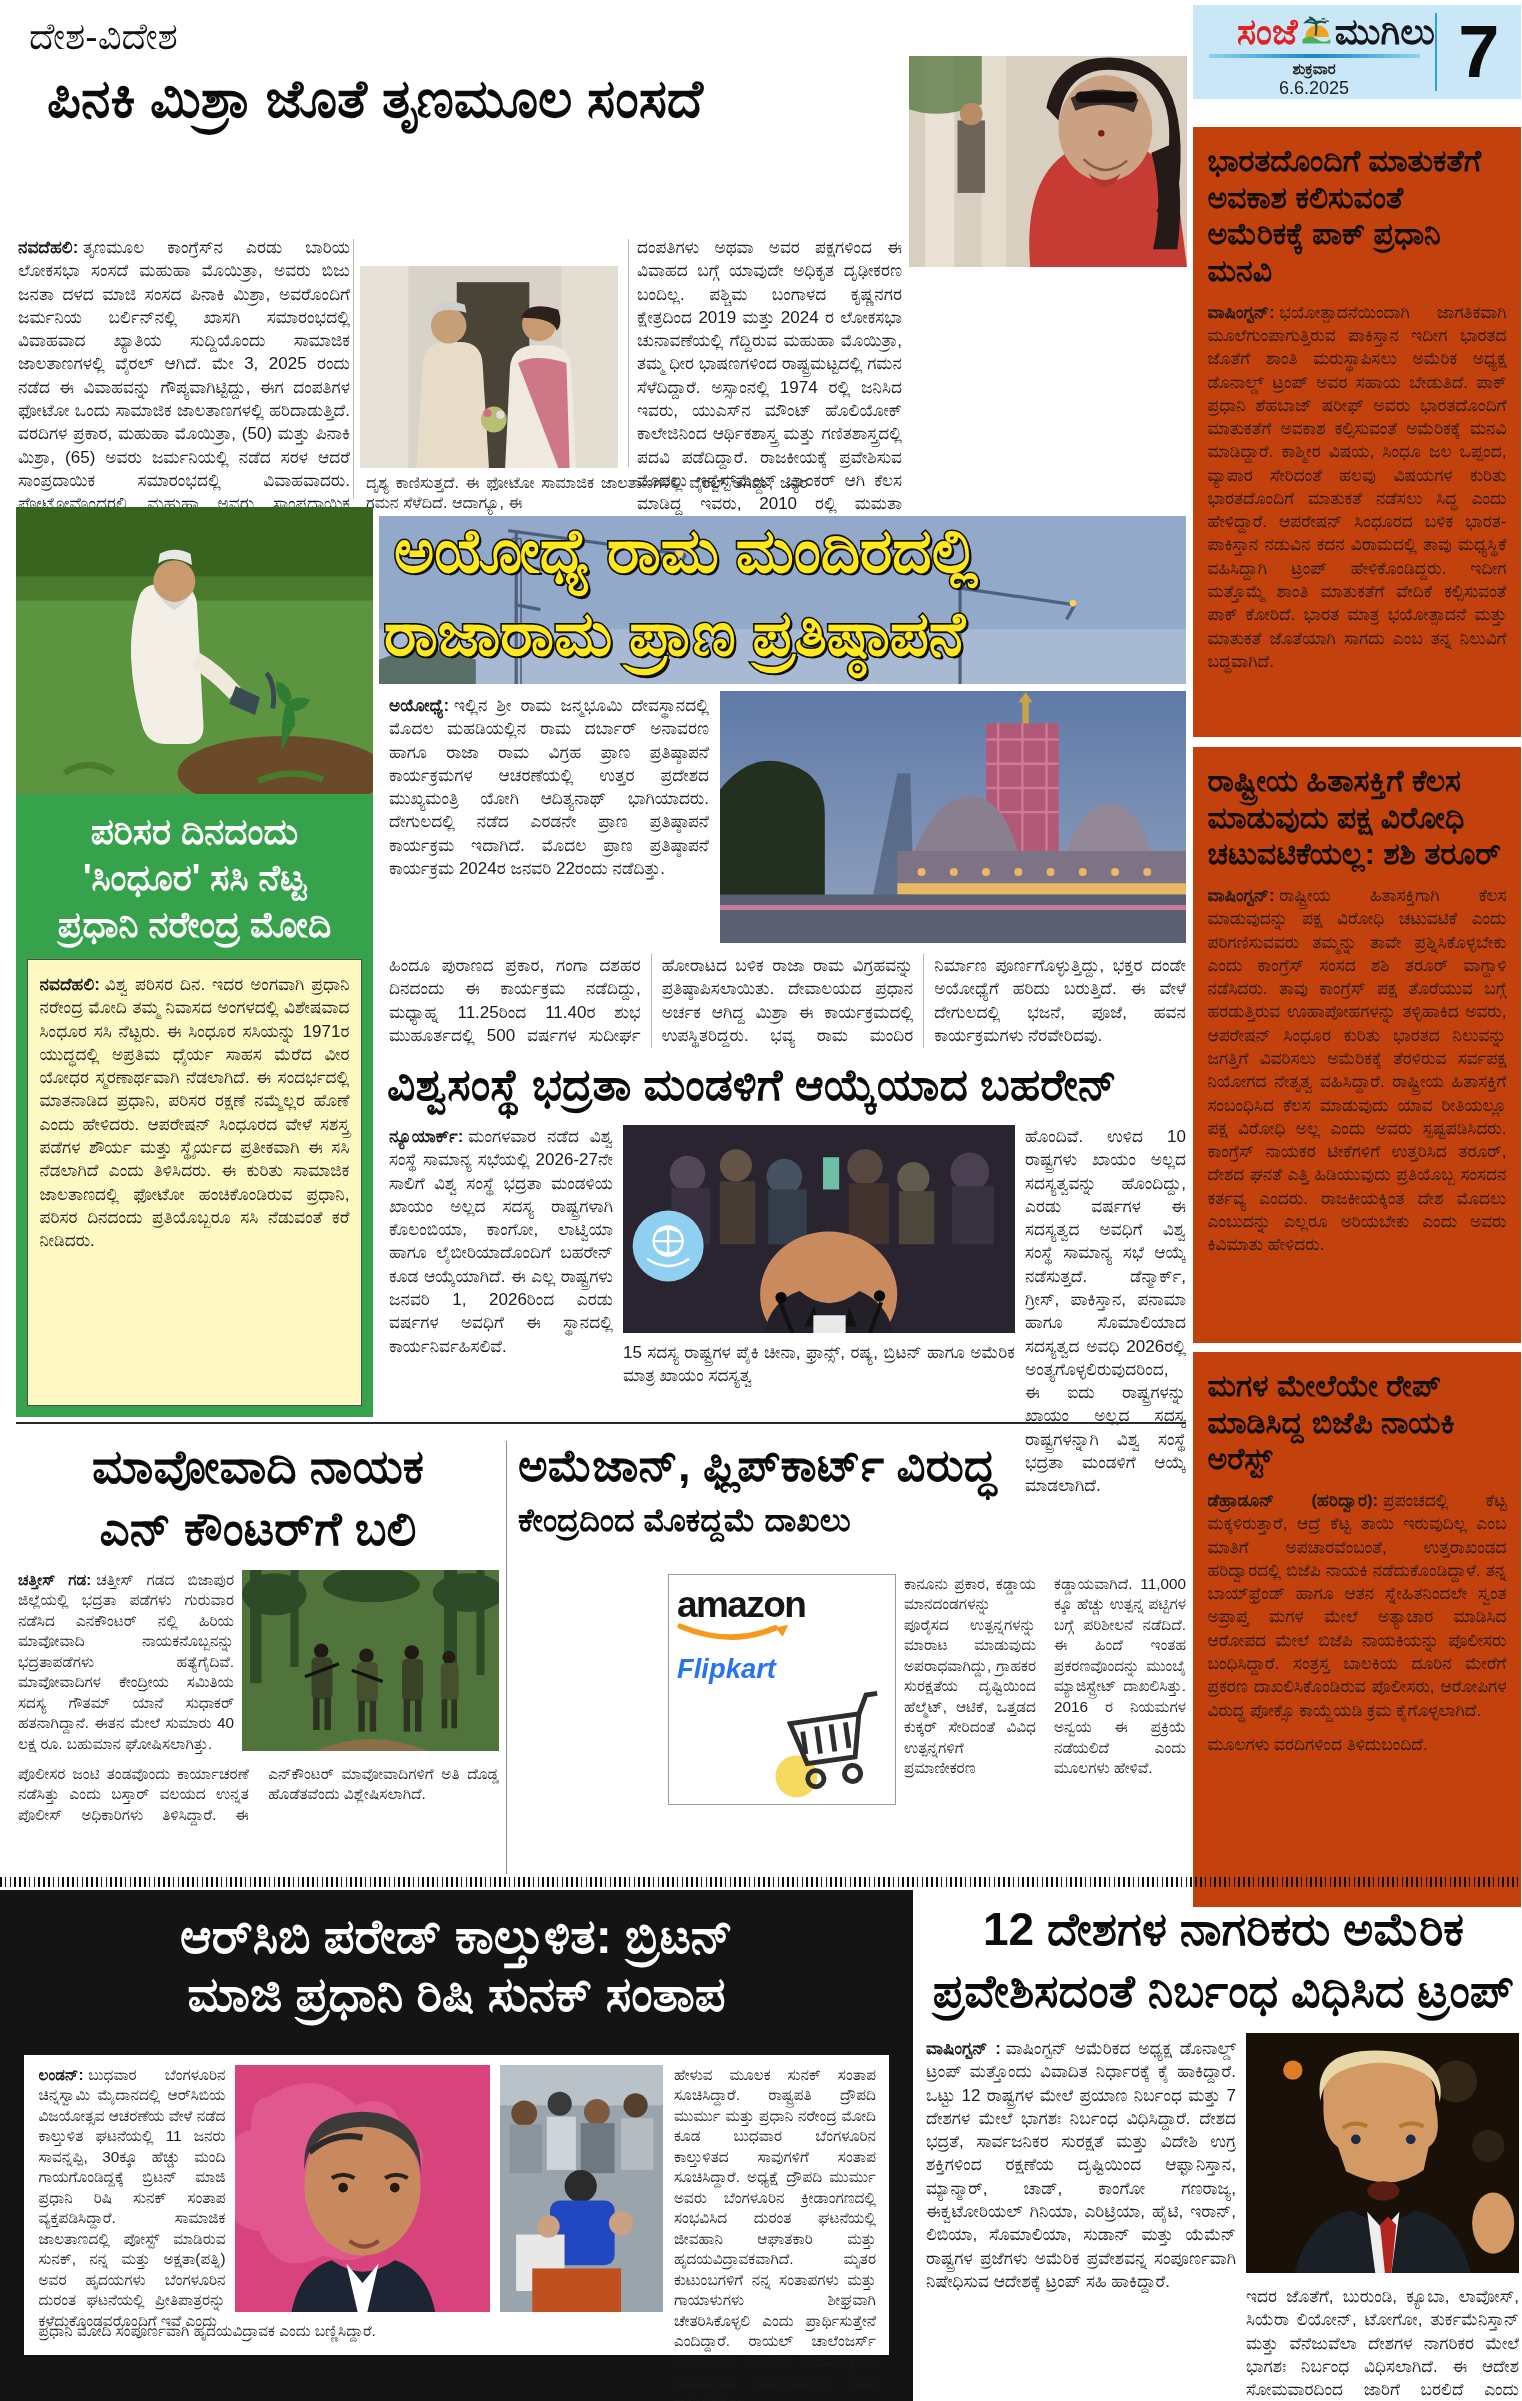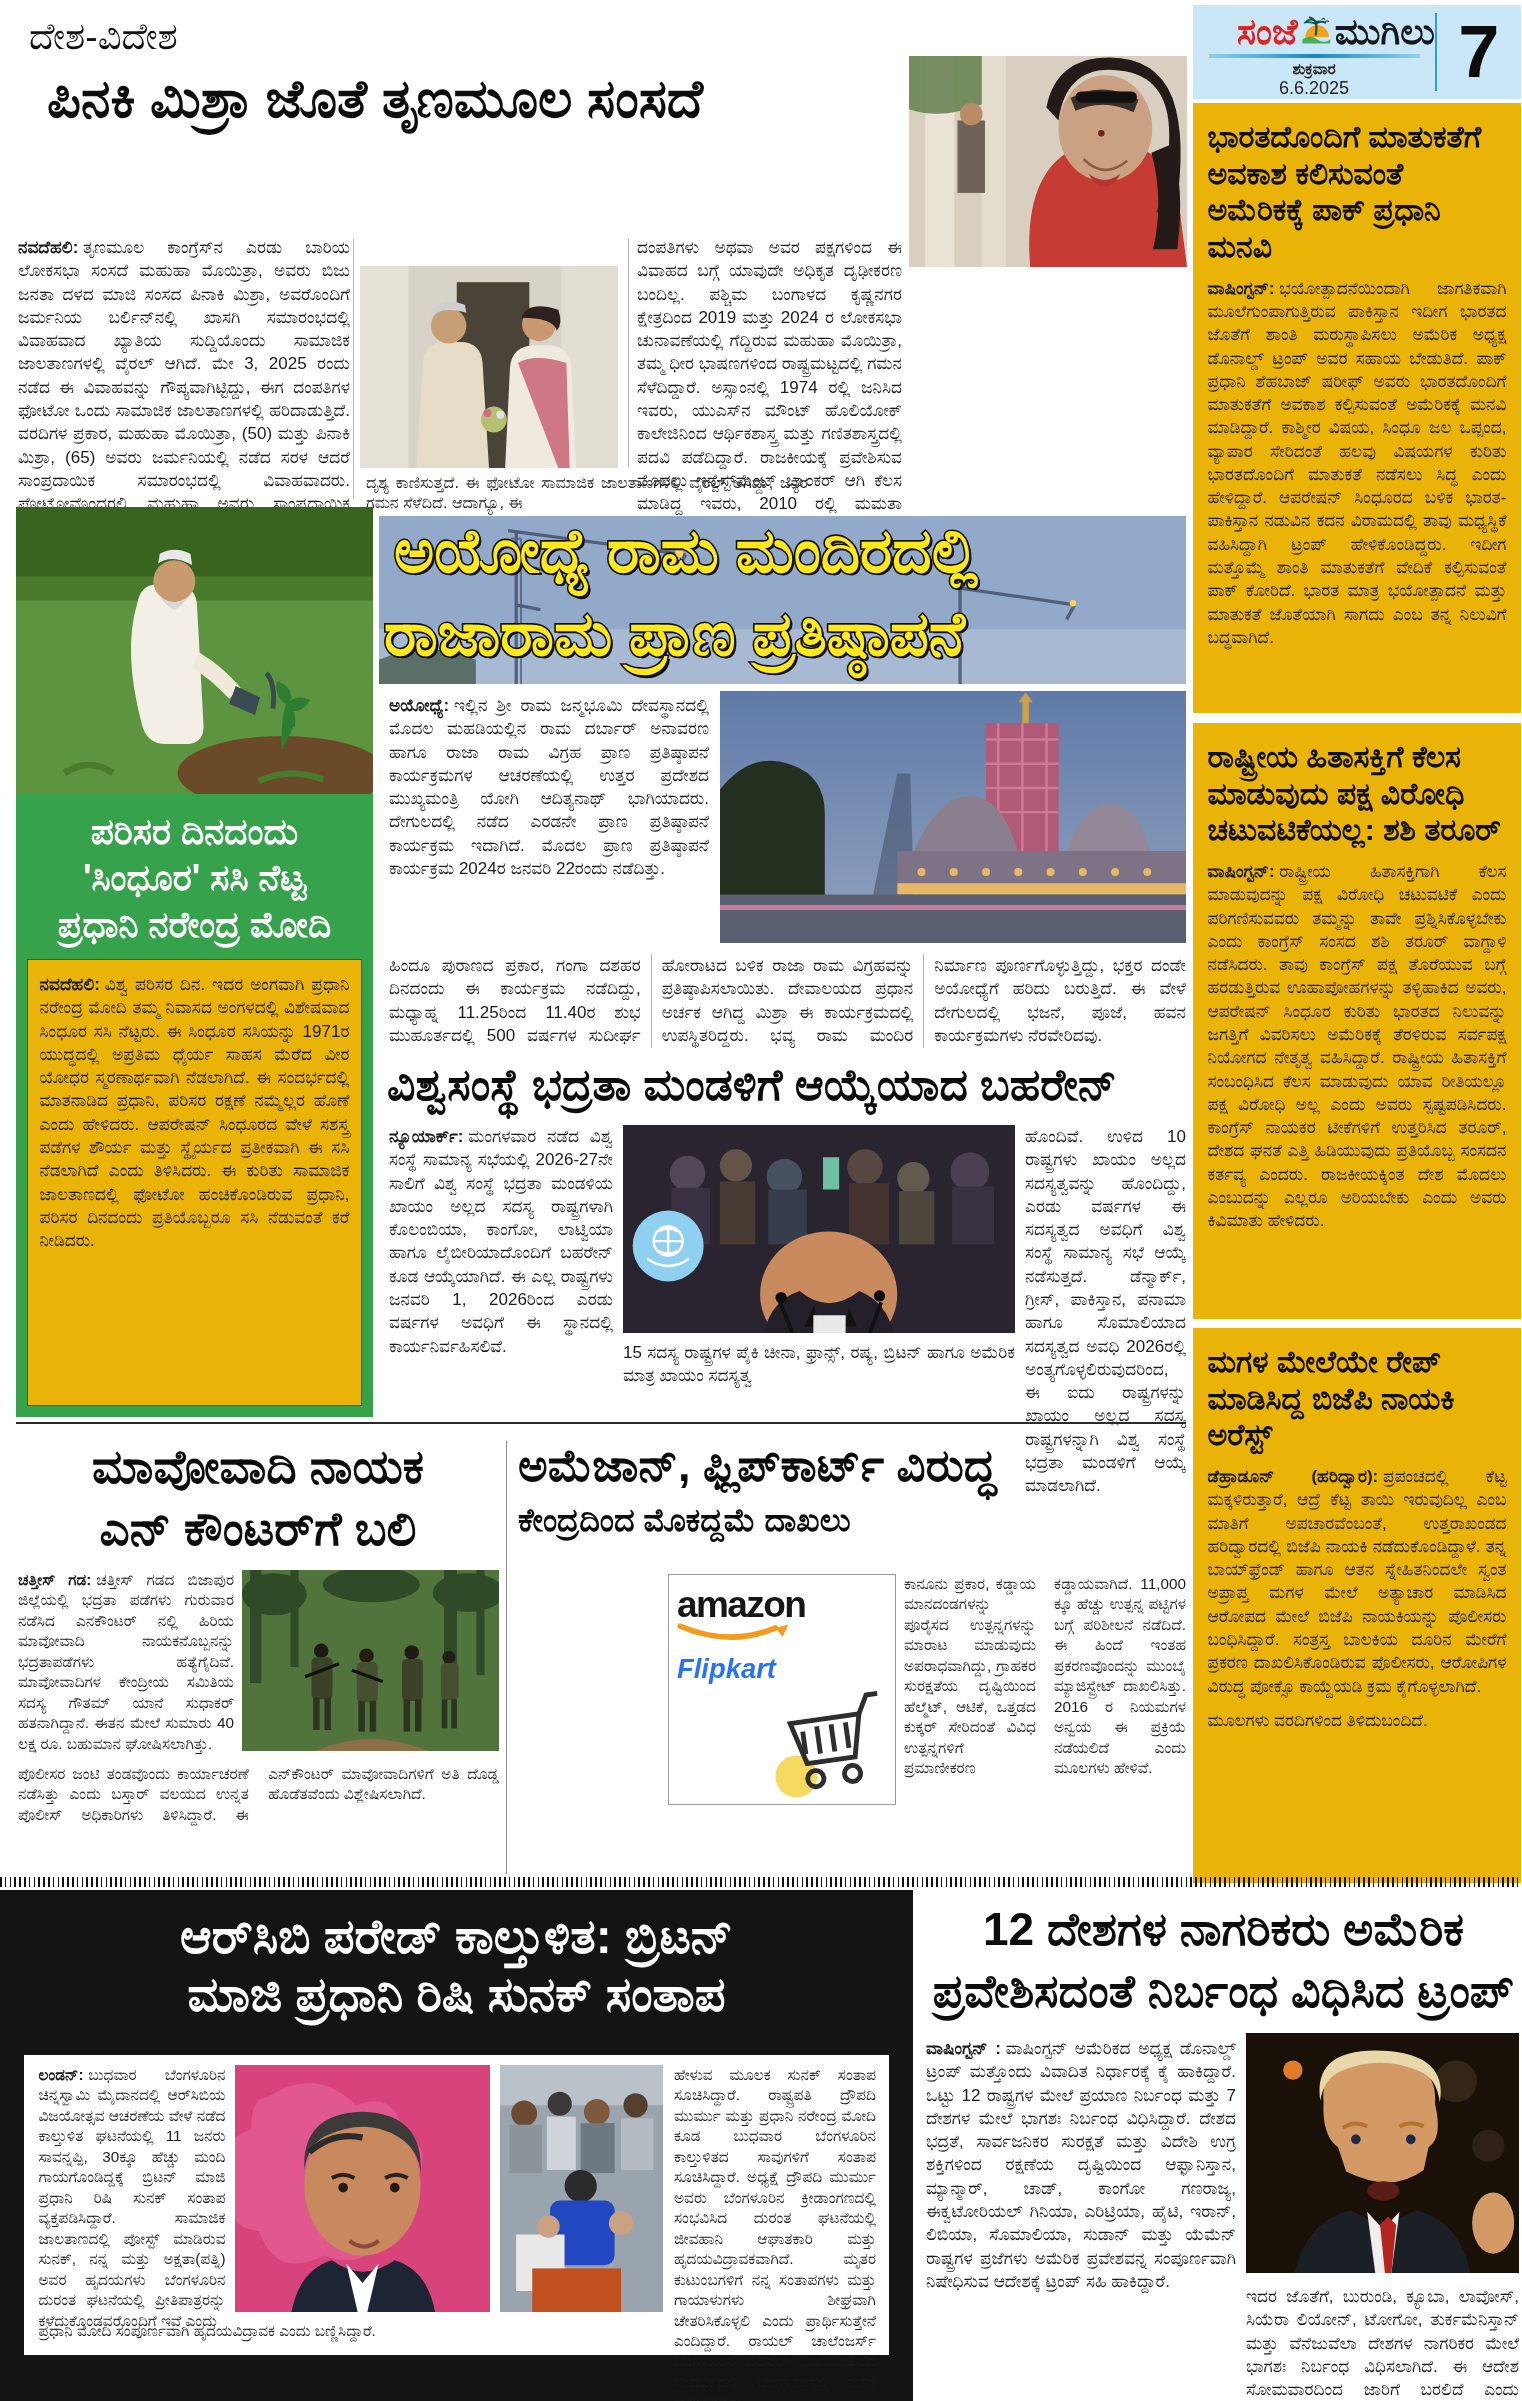--- a/index.html
+++ b/index.html
@@ -7,27 +7,27 @@
          font-family:"Liberation Sans","DejaVu Sans",sans-serif;color:#111;overflow:hidden;}
   .abs{position:absolute;}
   .bt{font-size:17px;line-height:1.37;text-align:justify;color:#1b1b1b;}
   .bt-sm{font-size:15.3px;line-height:1.34;text-align:justify;color:#1b1b1b;}
   .dl{font-weight:bold;margin-right:4.8px;}
   .hl{font-weight:800;color:#0c0c0c;line-height:1.12;}
   .photo{overflow:hidden;background:#cfcfcf;}
   .photo svg{display:block;width:100%;height:100%;}
   .vline{width:0.8px;background:#b5b5b5;}
   .hline{height:1.6px;background:#2a2a2a;}
-  .rail{background:#eab308;padding:16px 14.5px;box-sizing:border-box;}
+  .rail{background:#c2410c;padding:16px 14.5px;box-sizing:border-box;margin-top:24px;}
   .rail .rh{font-size:30px;font-weight:800;line-height:1.22;color:#101010;margin-bottom:11.3px;}
   .caption{font-size:16px;line-height:1.28;color:#202020;text-align:justify;}
   .dotrule{background:repeating-linear-gradient(90deg,#111 0 1.6px,transparent 1.6px 4.8px);}
   .greenbox{background:#36a34c;}
   .greenbox .gh{color:#ffffff;font-weight:800;text-align:center;line-height:1.3;font-size:36px;}
-  .whitebox{background:#eab308;border:1.6px solid #4d4d4d;box-sizing:border-box;padding:13px 11.3px;}
+  .whitebox{background:#fef9c3;border:1.6px solid #4d4d4d;box-sizing:border-box;padding:13px 11.3px;}
   .yellowhl{font-weight:800;font-size:61px;line-height:1.0;color:#ffe81c;
             -webkit-text-stroke:3.2px #101010;paint-order:stroke fill;
             text-shadow:2.4px 2.4px 0 #101010;}
   .blackbox{background:#141414;}
   .blackbox .bh{color:#fff;font-weight:800;font-size:48px;line-height:1.2;text-align:center;}
   .amz-word{font-weight:800;font-size:37px;letter-spacing:-1.6px;color:#161616;line-height:1;}
   .fk-word{font-weight:800;font-style:italic;font-size:27.4px;color:#2874f0;line-height:1;}
 </style>
 </head>
 <body>

